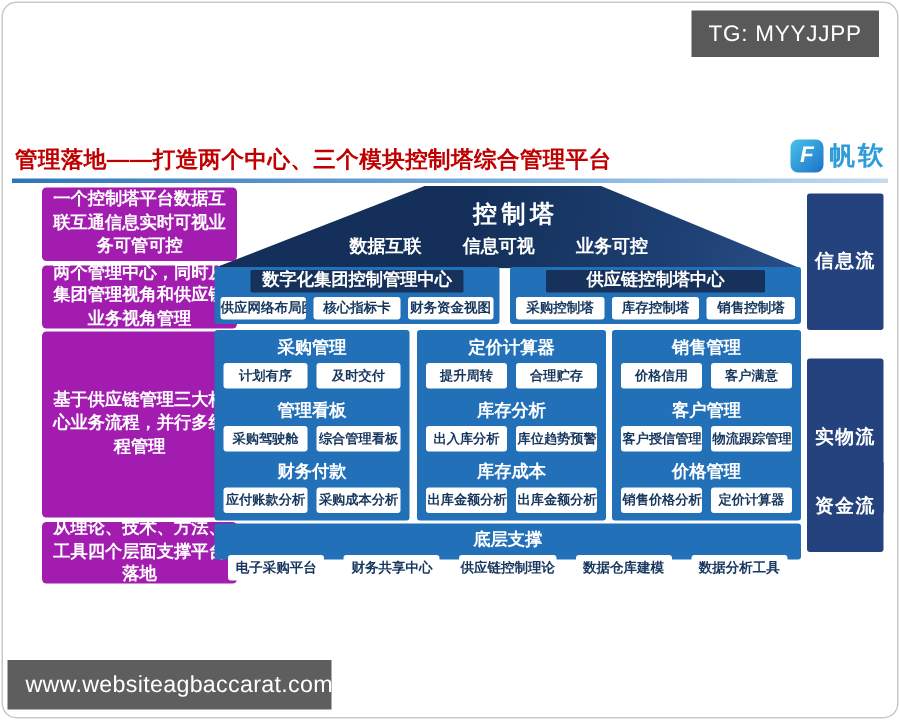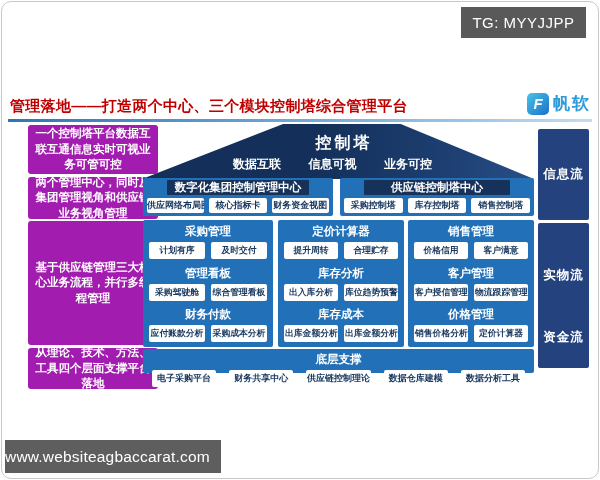--- a/index.html
+++ b/index.html
@@ -56,25 +56,25 @@
 
   .foundation{position:absolute;left:143px;top:349px;width:391px;height:24px;background:#2170b8;
         border-radius:2px;box-sizing:border-box;}
   .foundation .sec-title{margin:3px 0 3px;}
   .f-chips{display:flex;gap:13px;padding:0 9px;}
   .f-chips .chip{height:17px;line-height:17px;font-size:9px;}
 
   .flow-box{position:absolute;left:538px;width:51px;background:#24427e;border-radius:2px;color:#fff;
         font-size:12.5px;font-weight:bold;display:flex;align-items:center;justify-content:center;letter-spacing:1px;}
   .fl1{top:129px;height:91px;}
-  .fl2{top:223px;height:104px;text-align:right;}
+  .fl2{top:239px;height:104px;text-align:right;}
   .fl3{top:307px;height:61px;}
 
   .footer-bar{position:absolute;left:5px;top:440px;width:216px;height:33px;background:#5e5e5e;
-        color:#fff;font-size:15.5px;display:flex;align-items:center;padding-left:0;box-sizing:border-box;
+        color:#fff;font-size:15.5px;display:flex;align-items:center;padding-left:12px;box-sizing:border-box;
         letter-spacing:.2px;white-space:nowrap;}
 </style>
 </head>
 <body>
 
 <div class="page">
   <div class="frame"></div>
 
   <div class="tg-badge">
     <span>TG: MYYJJPP</span>

